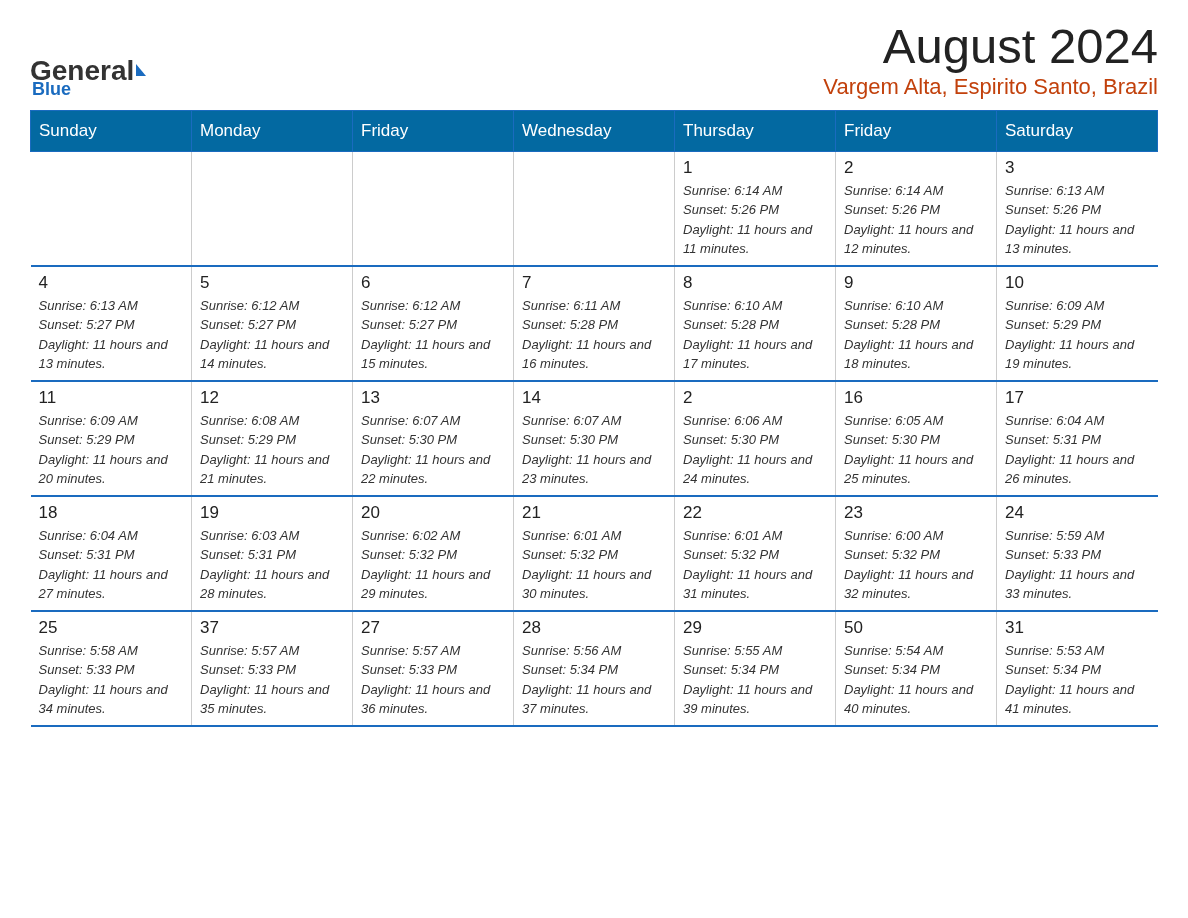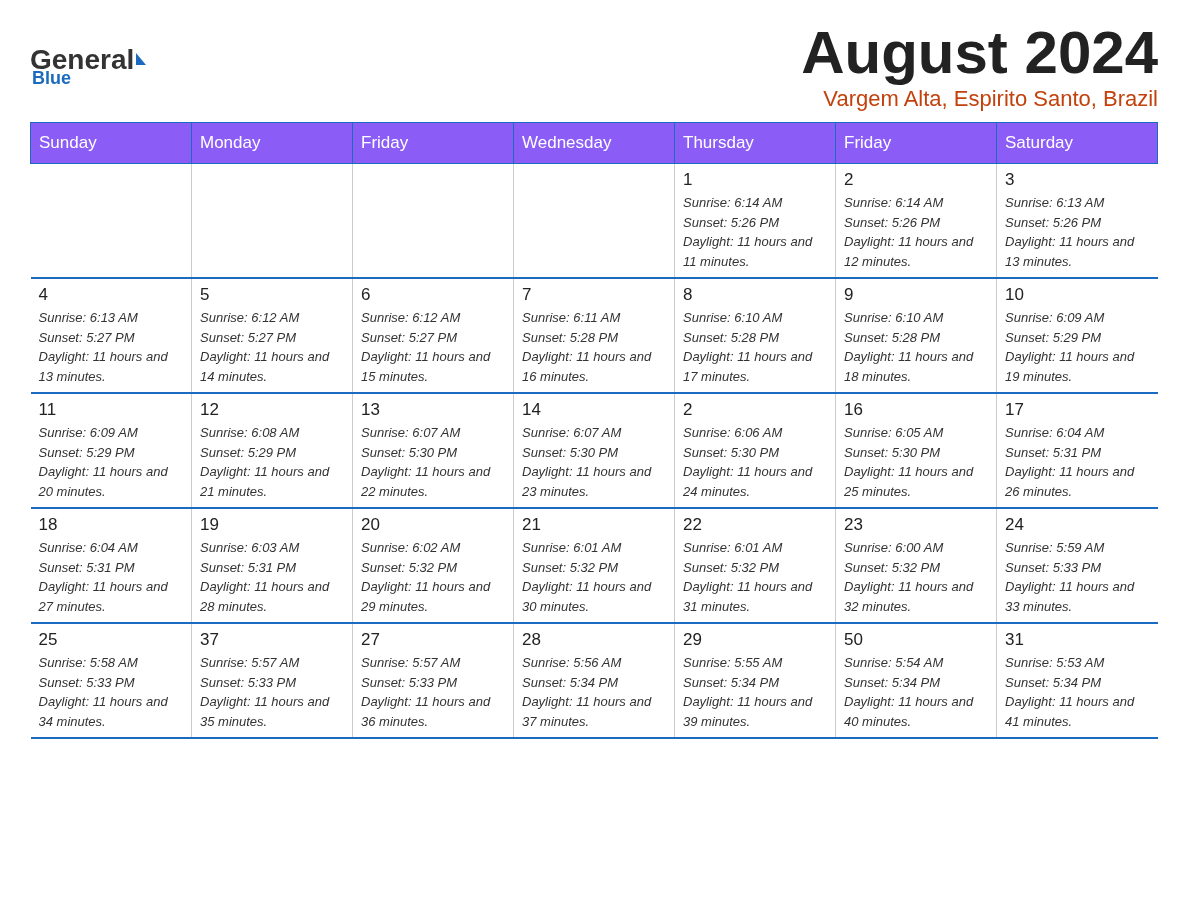--- a/index.html
+++ b/index.html
@@ -7,21 +7,21 @@
       font-family: Arial, sans-serif;
       background: #fff;
       color: #333;
       width: 1188px;
       min-height: 918px;
       padding: 20px 30px;
     }
     .header {
       display: flex;
       justify-content: space-between;
-      align-items: center;
+      align-items: flex-end;
       margin-bottom: 10px;
       gap: 27px;
     }
     .logo {
       display: flex;
       flex-direction: column;
       align-items: flex-start;
     }
     .logo-text {
       font-size: 28px;
@@ -45,37 +45,37 @@
       color: #1a6bbf;
       font-size: 18px;
       font-weight: bold;
       margin-top: -8px;
       margin-left: 2px;
     }
     .title-block {
       text-align: right;
     }
     .month-title {
-      font-size: 60px;
-      font-weight: bold;
+      font-size: 49px;
+      font-weight: normal;
       color: #222;
       line-height: 1.1;
     }
     .location-title {
       font-size: 22px;
       color: #c2410c;
       font-weight: normal;
     }
     table {
       width: 100%;
       border-collapse: collapse;
       margin-top: 8px;
     }
     thead tr {
-      background-color: #8b5cf6;
+      background-color: #0369a1;
     }
     thead th {
       color: #fff;
       font-size: 17px;
       font-weight: normal;
       padding: 10px 8px;
       text-align: left;
       border: 1px solid #1a6bbf;
     }
     tbody tr {

